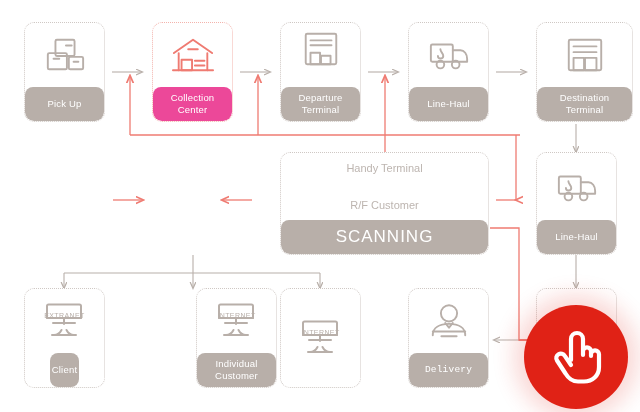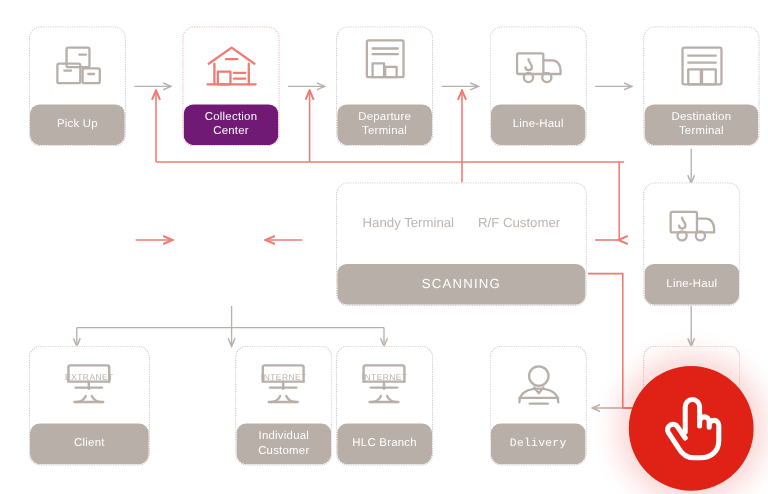--- a/index.html
+++ b/index.html
@@ -45,28 +45,28 @@
     justify-content:center;
     text-align:center;
     font-size:9.5px;
     line-height:12px;
     letter-spacing:.2px;
     padding:4px 2px;
     min-height:34px;
     box-sizing:border-box;
   }
   .node.accent{border-color:#f3b3ac;}
-  .node.accent .cap{background:#701a75;}
+  .node.accent .cap{background:#ec4899;}
   .node.accent .art svg{stroke:#ef7b72;}
 
   .node .art svg{stroke:#b8afa9;fill:none;stroke-width:2;stroke-linecap:round;stroke-linejoin:round;}
 
   
-  .node.wide .art{flex-direction:row;gap:20px;color:#bdb5b0;font-size:11px;}
-  .node.wide .cap{font-size:11px;letter-spacing:1px;text-align:right;}
+  .node.wide .art{flex-direction:column;gap:20px;color:#bdb5b0;font-size:11px;}
+  .node.wide .cap{font-size:17px;letter-spacing:1px;text-align:right;}
 
   .scan-line{color:#bdb5b0;font-size:11px;line-height:17px;}
 
   .screen-word{
     position:absolute;
     font-size:7px;
     letter-spacing:.4px;
     color:#b8afa9;
     top:13px;left:0;right:0;
     text-align:center;
@@ -216,21 +216,21 @@
         <rect x="7" y="11" width="23" height="18" rx="1.5"></rect>
         <path d="M30,17 L38,17 C42,17 45,21 45,26 L45,29 L30,29"></path>
         <circle cx="17" cy="32" r="4"></circle>
         <circle cx="33" cy="32" r="4"></circle>
         <path d="M17,16 C17,19 20,20 20,23 C20,24.6 18.6,25.6 17,25.6 C15.4,25.6 14.4,24.6 14.4,23"></path>
       </svg>
     </div>
     <div class="cap">Line-Haul</div>
   </div>
 
-  <div class="node" style="left:24px;top:288px;width:101px;height:100px;">
+  <div class="node" style="left:24px;top:288px;width:81px;height:100px;align-items:center;">
     <div class="art">
       <div class="mon-wrap">
         <svg viewBox="0 0 52 44" width="52" height="44" style="position:absolute;left:0;top:0;">
           <path d="M9,19 L9,7 C9,6 9.8,5.5 10.6,5.5 L41.4,5.5 C42.2,5.5 43,6 43,7 L43,19"></path>
           <path d="M9,19 L43,19"></path>
           <path d="M26,19 L26,25"></path>
           <path d="M15,24 L37,24"></path>
           <path d="M16,36 C20,36 22.5,33 23.5,31 M36,36 C32,36 29.5,33 28.5,31"></path>
           <line x1="14" y1="36" x2="38" y2="36"></line>
         </svg>
@@ -264,21 +264,20 @@
           <path d="M9,19 L9,7 C9,6 9.8,5.5 10.6,5.5 L41.4,5.5 C42.2,5.5 43,6 43,7 L43,19"></path>
           <path d="M9,19 L43,19"></path>
           <path d="M26,19 L26,25"></path>
           <path d="M15,24 L37,24"></path>
           <path d="M16,36 C20,36 22.5,33 23.5,31 M36,36 C32,36 29.5,33 28.5,31"></path>
           <line x1="14" y1="36" x2="38" y2="36"></line>
         </svg>
         <div class="screen-word">INTERNET</div>
       </div>
     </div>
-    <div class="cap">HLC Branch</div>
   </div>
 
   <div class="node" style="left:408px;top:288px;width:81px;height:100px;font-family:Liberation Mono, monospace;">
     <div class="art">
       <svg viewBox="0 0 52 44" width="50" height="42">
         <circle cx="26" cy="14" r="8.5"></circle>
         <path d="M9,37 C9,29 16,25 26,25 C36,25 43,29 43,37"></path>
         <line x1="9" y1="33" x2="43" y2="33"></line>
         <line x1="18" y1="38" x2="34" y2="38"></line>
         <path d="M22,24 L26,29 L30,24"></path>

